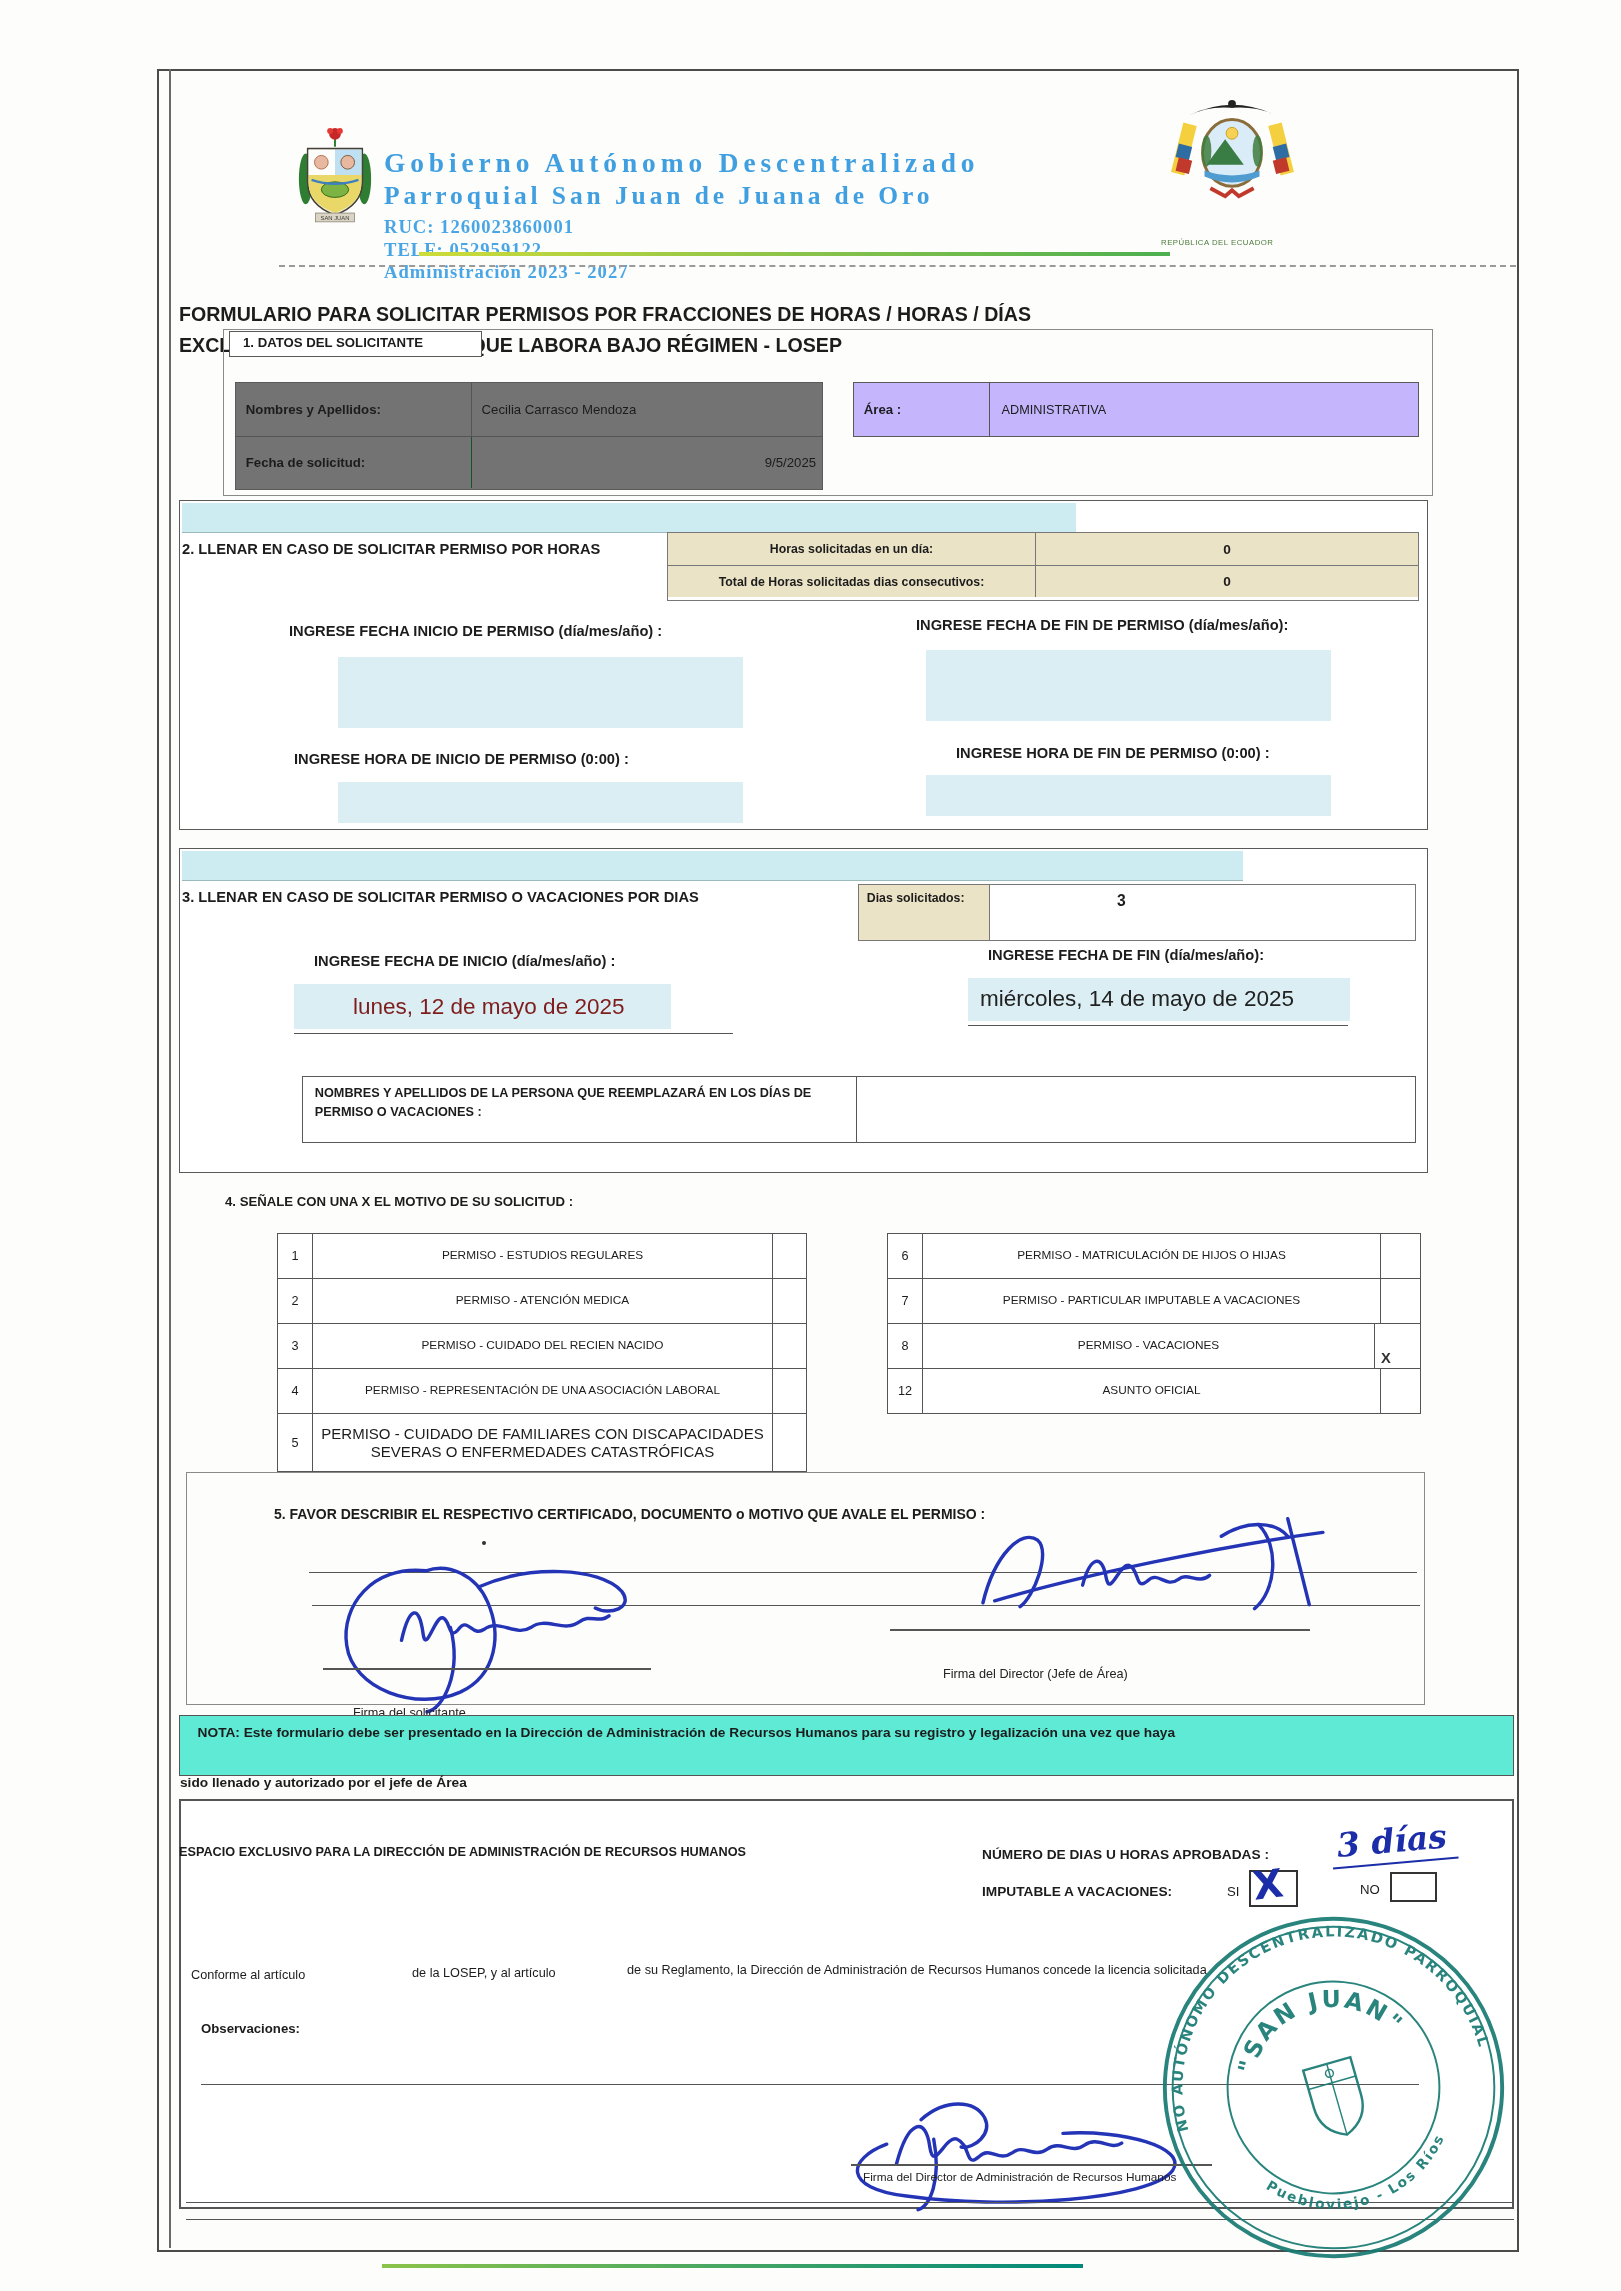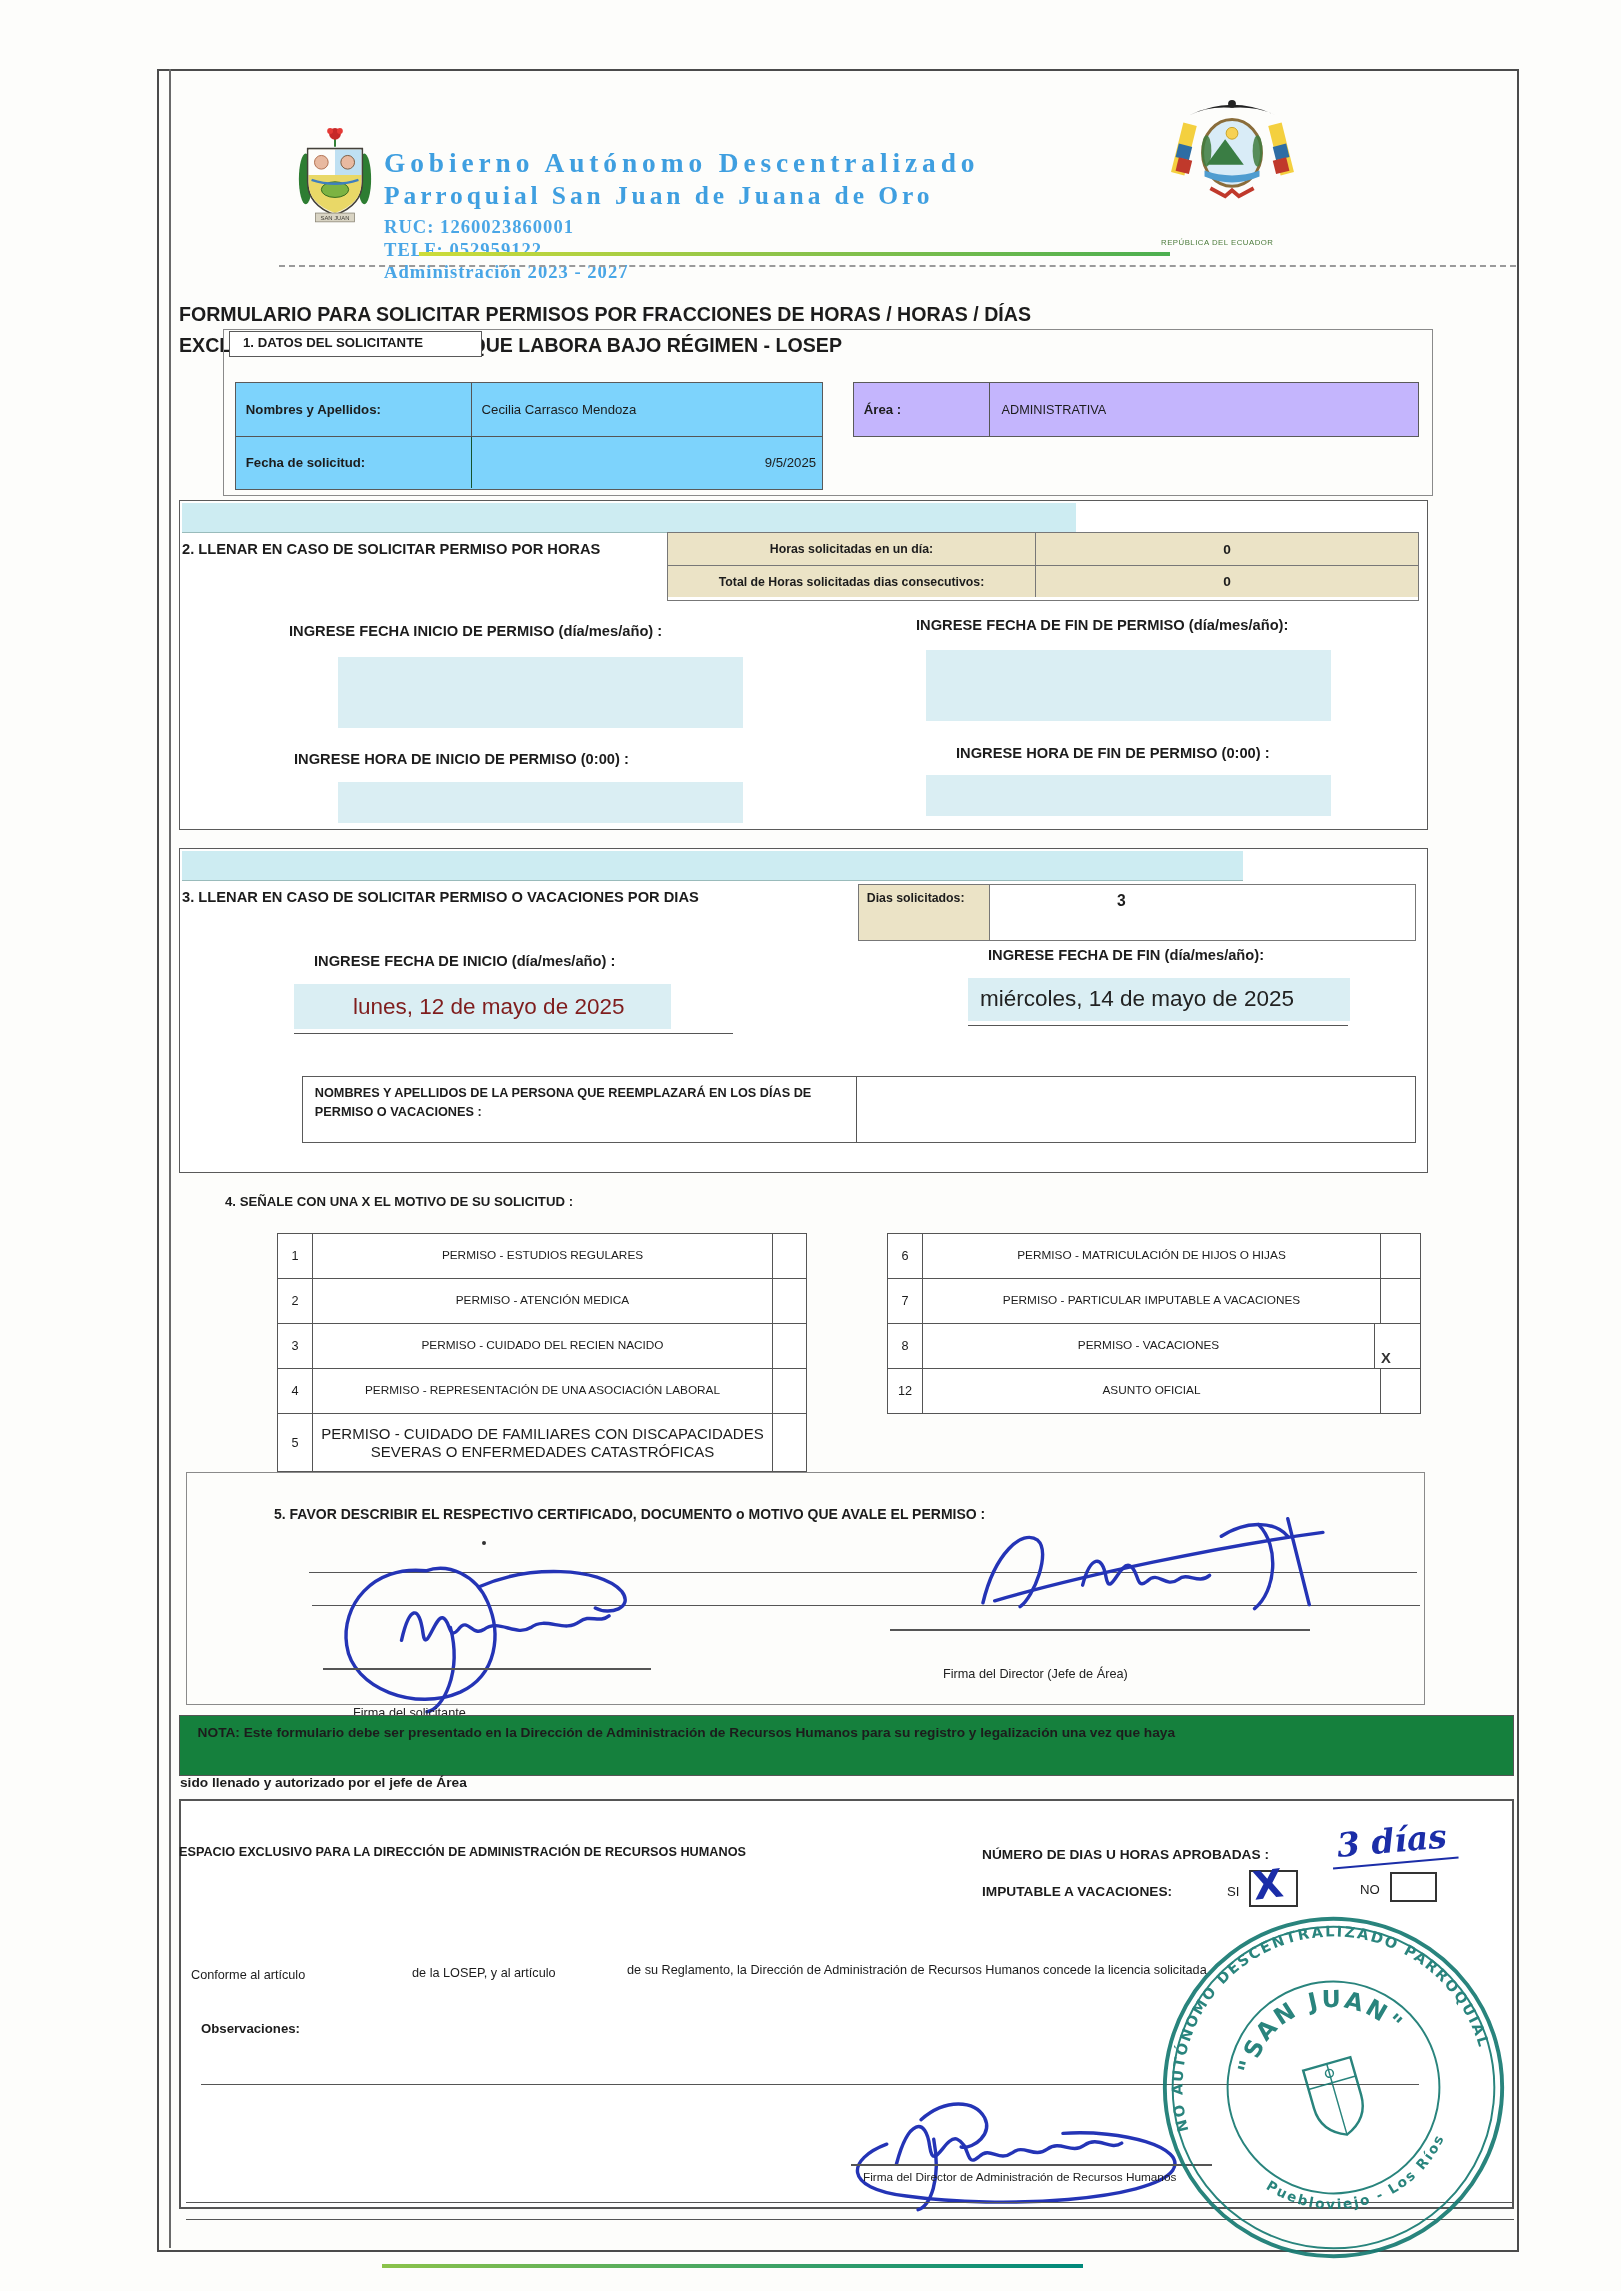--- a/index.html
+++ b/index.html
@@ -91,21 +91,21 @@
 
   <div class="abs" style="left:279px;top:265px;width:1237px;border-top:2px dashed #9a9a9a;"></div>
 
   <div class="abs ctr b" style="left:179px;top:271px;width:1264px;font-size:19.6px;">FORMULARIO PARA SOLICITAR PERMISOS  POR FRACCIONES DE HORAS / HORAS / DÍAS</div>
   <div class="abs ctr b" style="left:179px;top:302px;width:1264px;font-size:19.6px;">EXCLUSIVO PARA PERSONAL QUE LABORA BAJO RÉGIMEN - LOSEP</div>
 
   <div class="abs thinbox" style="left:223px;top:329px;width:1208px;height:165px;"></div>
   <div class="abs box" style="left:229px;top:331px;width:251px;height:23.5px;background:#fff;"></div>
   <div class="abs b" style="left:243px;top:335px;font-size:13.2px;">1. DATOS DEL SOLICITANTE</div>
 
-  <div class="abs box" style="left:235px;top:382px;width:586px;height:106px;background:#7dd3fc;">
+  <div class="abs box" style="left:235px;top:382px;width:586px;height:106px;background:#737373;">
     <div style="display:flex;height:53px;border-bottom:1px solid #555;">
       <div class="b" style="width:225px;border-right:1px solid #555;display:flex;align-items:center;padding-left:9.8px;font-size:13.2px;">Nombres y Apellidos:</div>
       <div style="flex:1;display:flex;align-items:center;padding-left:9.8px;font-size:13.2px;">Cecilia Carrasco Mendoza</div>
     </div>
     <div style="display:flex;height:51px;">
       <div class="b" style="width:225px;border-right:1px solid #14532d;display:flex;align-items:center;padding-left:9.8px;font-size:13.2px;">Fecha de solicitud:</div>
       <div style="flex:1;display:flex;align-items:center;justify-content:flex-end;padding-right:5.9px;font-size:13.2px;">9/5/2025</div>
     </div>
   </div>
 
@@ -238,21 +238,21 @@
       <path d="M30,96 C120,70 260,40 366,26"></path>
       <path d="M120,80 C128,50 140,48 144,72 C148,94 158,56 168,60 C178,64 174,86 186,76 C198,64 204,84 218,74 C228,66 238,80 250,70"></path>
       <path d="M262,30 C290,12 318,16 330,30"></path>
       <path d="M300,18 C322,40 318,86 296,104"></path>
       <path d="M330,12 L352,100"></path>
     </svg>
   </div>
   <div class="abs hline" style="left:890px;top:1629px;width:420px;border-top-width:2px;"></div>
   <div class="abs ctr caption" style="left:943px;top:1635px;width:314px;">Firma del Director (Jefe de Área)</div>
 
-  <div class="abs" style="left:179px;top:1715px;width:1335px;height:61px;background:#15803d;border:1.5px solid #555;box-sizing:border-box;">
+  <div class="abs" style="left:179px;top:1715px;width:1335px;height:61px;background:#5eead4;border:1.5px solid #555;box-sizing:border-box;">
     <div class="b" style="padding:8.8px 0 0 17.6px;font-size:13.7px;">NOTA:  Este formulario debe ser presentado en la Dirección de Administración de Recursos Humanos para su registro y legalización una vez que haya</div>
     <div class="b ctr" style="font-size:13.7px;padding-top:2.9px;">sido llenado y autorizado por el jefe de Área</div>
   </div>
 
   <div class="abs" style="left:179px;top:1799px;width:1335px;height:410px;border:2px solid #555;background:#fff;box-sizing:border-box;"></div>
   <div class="abs b ctr" style="left:179px;top:1813px;width:1335px;font-size:12.7px;">ESPACIO EXCLUSIVO PARA LA DIRECCIÓN DE ADMINISTRACIÓN DE RECURSOS HUMANOS</div>
 
   <div class="abs b" style="left:982px;top:1847px;font-size:13.7px;">NÚMERO DE DIAS U HORAS APROBADAS :</div>
   <div class="abs handwrite" style="left:1331px;top:1821px;font-size:33px;transform:rotate(-5deg);border-bottom:2.9px solid #1b2da8;padding:0 9.8px 2px 5.9px;">3 días</div>
 

